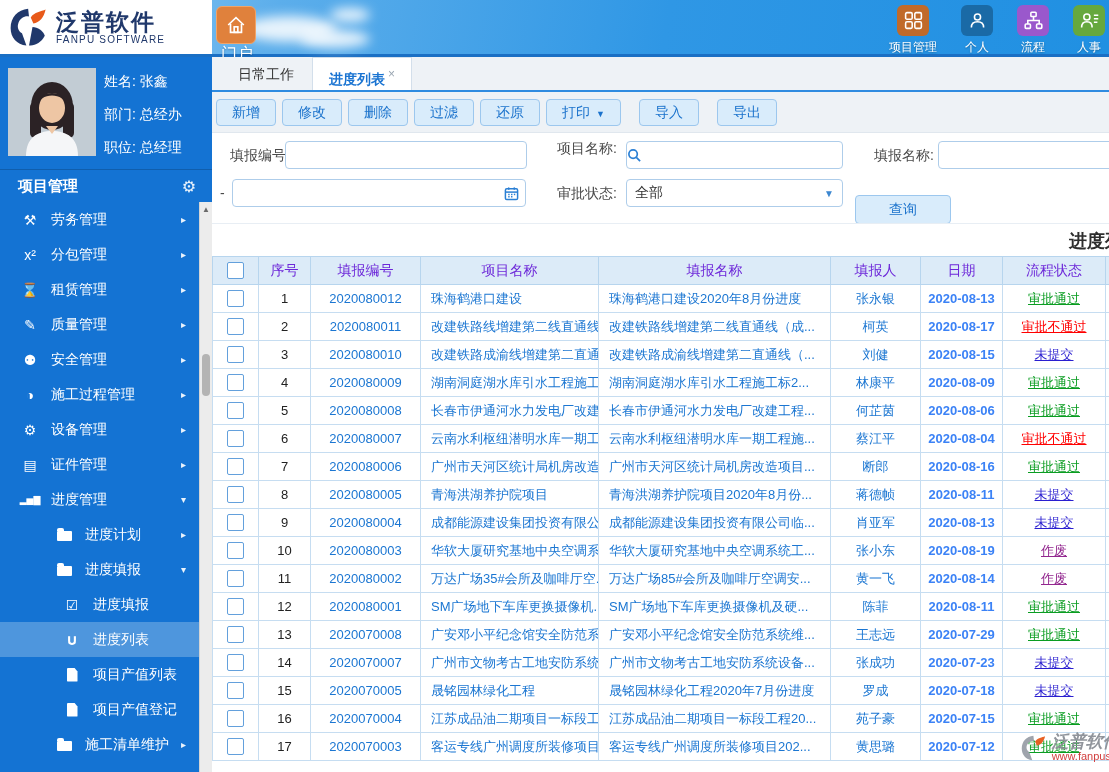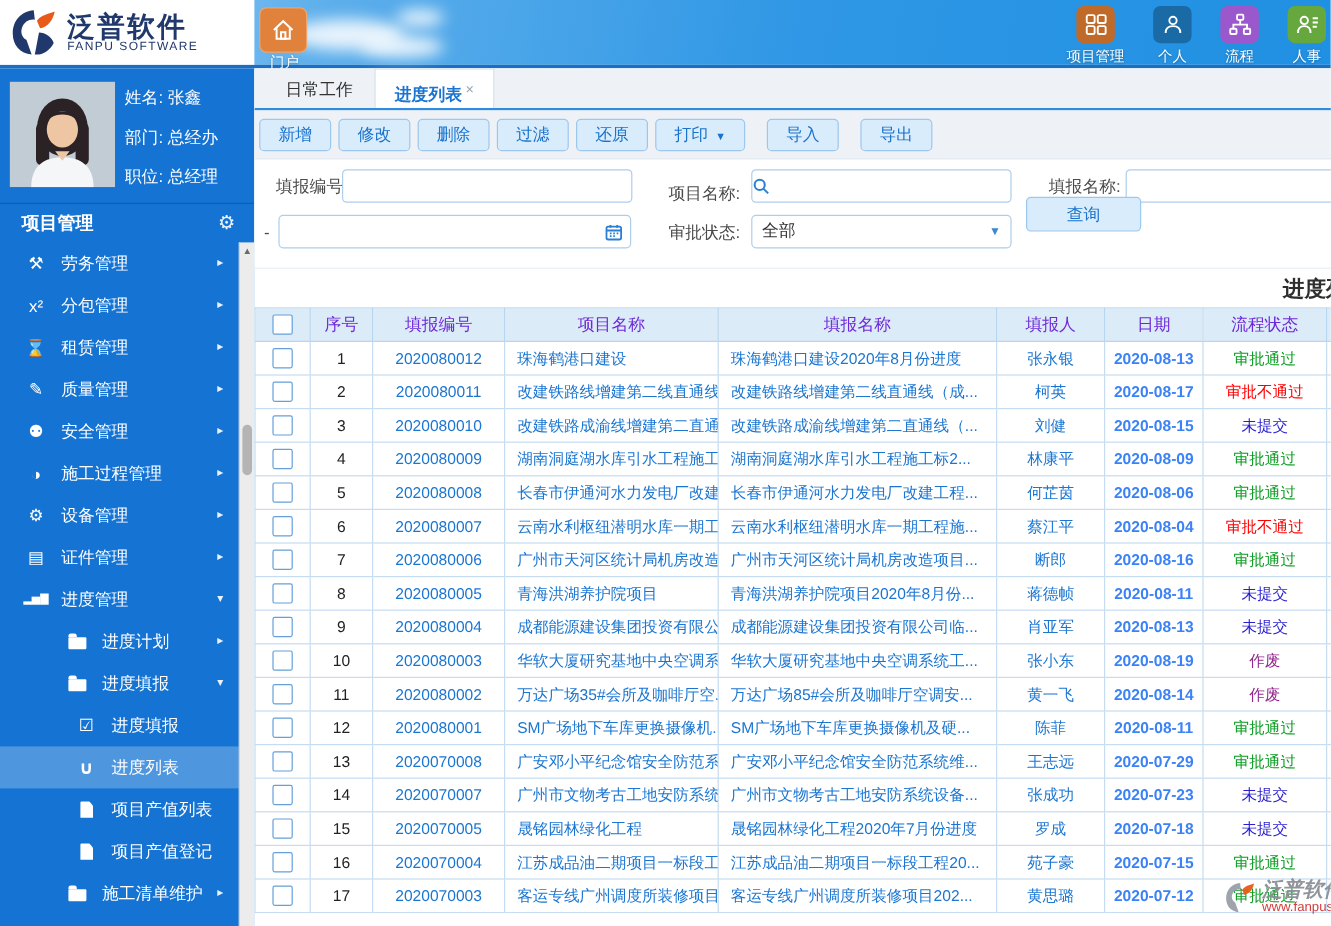--- a/index.html
+++ b/index.html
@@ -13,21 +13,21 @@
   .cloud.c1{left:242px;top:16px;width:95px;height:26px;}
   .cloud.c2{left:300px;top:30px;width:70px;height:18px;}
   .cloud.c3{left:330px;top:8px;width:40px;height:14px;}
   .logo-area{position:absolute;left:0;top:0;width:212px;height:54px;background:#fff;
     display:flex;align-items:center;padding-left:8px;box-sizing:border-box;gap:6px;}
   .brand{font-size:23px;font-weight:bold;color:#20386b;letter-spacing:2px;line-height:24px;}
   .brand-sub{font-size:10px;color:#20386b;letter-spacing:1.2px;}
   .portal{position:absolute;left:216px;top:6px;width:42px;text-align:center;cursor:pointer;}
   .portal-tile{width:40px;height:38px;background:#e0813c;border:1px solid #f0a468;border-radius:6px;
     display:flex;align-items:center;justify-content:center;box-sizing:border-box;}
-  .portal-label{font-size:12px;color:#fff;margin-top:0px;text-shadow:0 1px 2px rgba(0,0,0,.3);}
+  .portal-label{font-size:16px;color:#fff;margin-top:0px;text-shadow:0 1px 2px rgba(0,0,0,.3);}
   .nav-items{position:absolute;right:4px;top:5px;display:flex;gap:24px;align-items:flex-start;}
   .nav-item{text-align:center;cursor:pointer;}
   .nav-tile{width:32px;height:31px;border-radius:6px;margin:0 auto;display:flex;align-items:center;justify-content:center;}
   .nav-label{font-size:12px;color:#fff;margin-top:3px;white-space:nowrap;text-shadow:0 1px 2px rgba(0,0,0,.3);}
 
   
   .sidebar{position:absolute;left:0;top:57px;width:212px;height:715px;background:#1473d3;color:#fff;overflow:hidden;}
   .profile{position:relative;height:112px;}
   .avatar{position:absolute;left:8px;top:11px;}
   .profile-info{margin-left:104px;padding-top:16px;display:flex;flex-direction:column;gap:15px;font-size:14px;}
@@ -80,21 +80,21 @@
   .list-title{height:32px;line-height:34px;text-align:right;padding-right:10px;font-size:18px;font-weight:bold;color:#2e2e2e;}
 
   .table-wrap{overflow:hidden;}
   table{border-collapse:collapse;table-layout:fixed;width:1003px;}
   th,td{border:1px solid #c6ddf1;height:28px;padding:0 4px;box-sizing:border-box;overflow:hidden;white-space:nowrap;text-align:center;}
   th{background:#dcebf8;color:#6d28d9;font-weight:normal;font-size:14px;border-color:#b7d5ee;}
   td{font-size:13px;color:#222;}
   td.al{text-align:left;padding-left:10px;}
   .link{color:#1b76d2;cursor:pointer;}
   td.c-date{font-weight:bold;color:#3b82f6;}
-  .status{cursor:pointer;}
+  .status{text-decoration:underline;cursor:pointer;}
   .cb{display:inline-block;width:15px;height:15px;border:1px solid #63a0dc;border-radius:2px;background:#fff;vertical-align:middle;cursor:pointer;}
 
   .watermark{position:absolute;right:4px;bottom:10px;display:flex;align-items:center;gap:4px;opacity:.95;pointer-events:none;}
   .wm-brand{font-size:17px;font-weight:bold;font-style:italic;color:#8b8f96;line-height:17px;}
   .wm-url{font-size:11px;color:#cf3333;line-height:12px;}
 </style>
 </head>
 <body>
 
 <div class="header">
@@ -301,21 +301,21 @@
       <button class="tbtn">还原</button>
       <button class="tbtn">打印<span class="caret">▼</span></button>
       <button class="tbtn gap">导入</button>
       <button class="tbtn gap">导出</button>
     </div>
 
   <div class="filter-panel">
     <span class="flabel" style="left:18px;top:14px">填报编号:</span>
     <input class="finput" style="left: 73px; top: 8px; width: 242px;">
 
-    <span class="flabel" style="left:345px;top:20px">项目名称:</span>
+    <span class="flabel" style="left:345px;top:7px">项目名称:</span>
     <div class="finput fwrap" style="left:414px;top:8px;width:217px">
       <span class="ico">
         <svg width="15" height="15" viewBox="0 0 16 16" fill="none" stroke="#2a7fd4" stroke-width="1.8">
           <circle cx="6.5" cy="6.5" r="4.5"></circle>
             <line x1="10" y1="10" x2="14" y2="14"></line>
         </svg>
       </span>
     </div>
 
     <span class="flabel" style="left:662px;top:14px">填报名称:</span>
@@ -338,21 +338,21 @@
         </svg>
       </span>
     </div>
 
     <span class="flabel" style="left:345px;top:52px">审批状态:</span>
     <div class="fselect" style="left:414px;top:46px;width:217px">
       <span class="val">全部</span>
       <span class="sel-caret">▼</span>
     </div>
 
-    <button class="fbtn" style="left:643px;top:31px;width:96px">查询</button>
+    <button class="fbtn" style="left:643px;top:62px;width:96px">查询</button>
   </div>
 
   <div class="list-title">进度列表</div>
 
   <div class="table-wrap">
     <table id="grid">
         <colgroup>
           <col style="width: 46px;">
           <col style="width: 52px;">
           <col style="width: 110px;">

